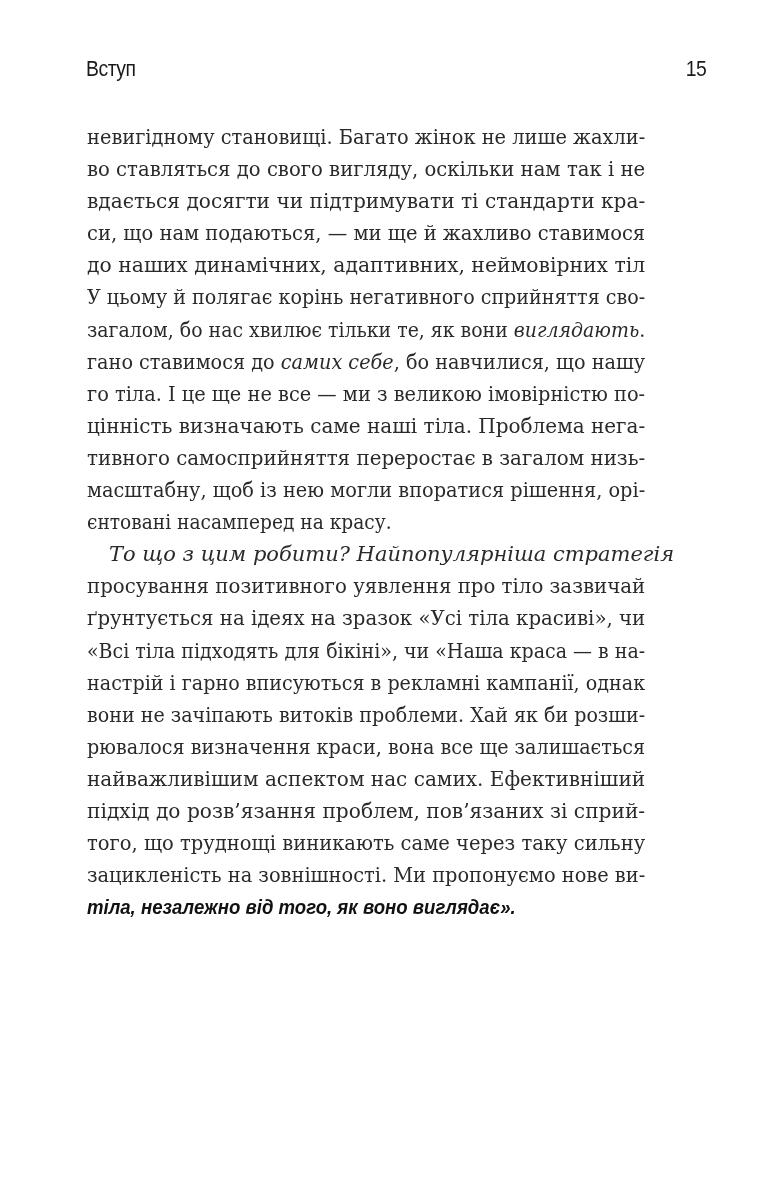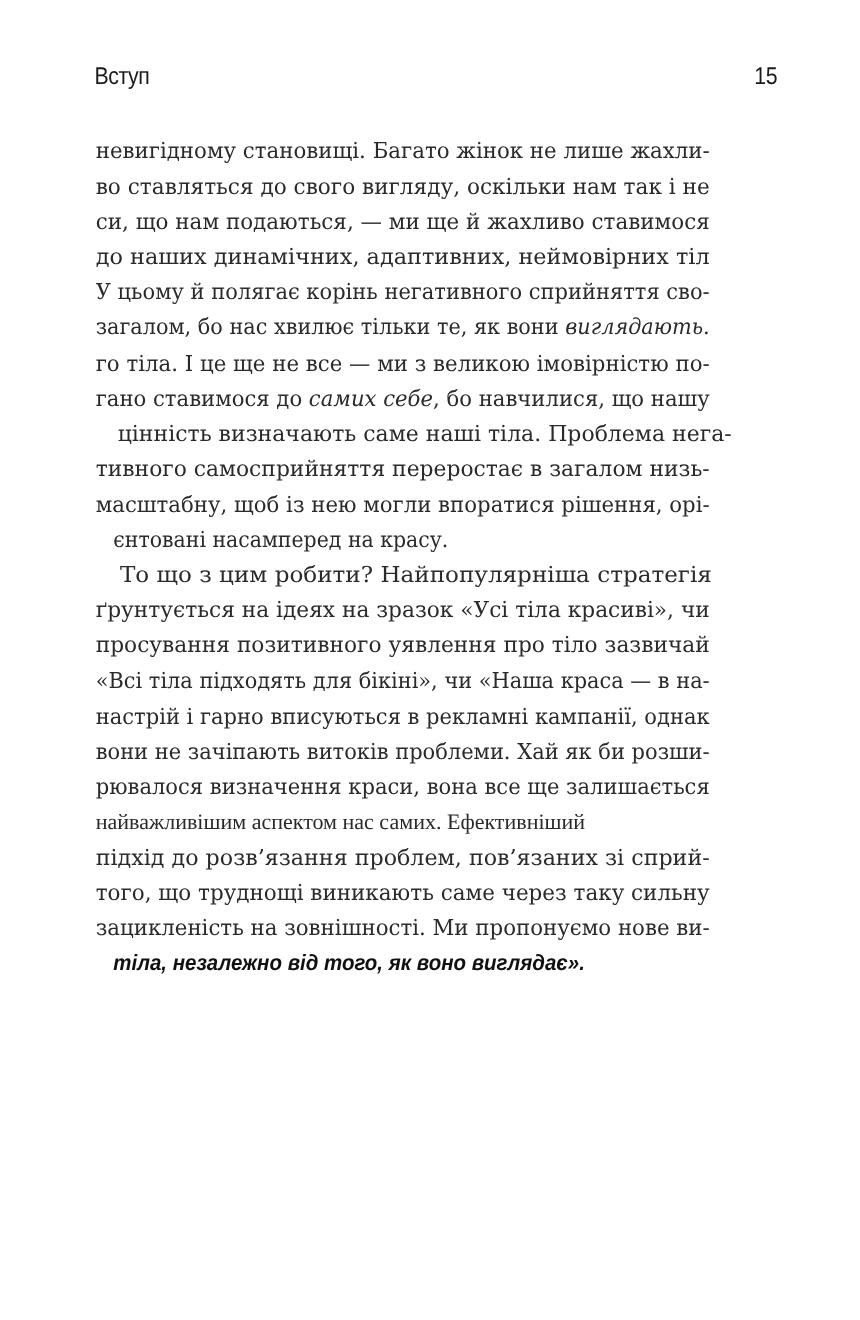--- a/index.html
+++ b/index.html
@@ -46,24 +46,24 @@
     .line {
       display: block;
       white-space: nowrap;
       text-align: justify;
       text-align-last: justify;
       height: 32.1px;
       transform-origin: left;
     }
     .line.last {
       text-align-last: left;
-      margin-left: 16px;
     }
     .line.indent {
       padding-left: 22px;
+      font-style: italic;
     }
     .line span { }
     .em {
       font-style: italic;
     }
     .strong {
       font-family: "Liberation Sans", sans-serif;
       font-weight: bold;
       font-style: italic;
       color: #111111;
@@ -78,39 +78,40 @@
 <div class="running-head">
   <span class="title">Вступ</span>
   <span class="folio">15</span>
 </div>
 
 <div class="body-text">
 
   <div>
     <span class="line"><span class="cond" style="transform: scaleX(0.9689); transform-origin: left center;">невигідному становищі. Багато жінок не лише жахли-</span></span>
     <span class="line"><span class="cond" style="transform: scaleX(0.9815); transform-origin: left center;">во ставляться до свого вигляду, оскільки нам так і не</span></span>
+    <span class="line"><span class="cond" style="transform: scaleX(1.0062); transform-origin: left center;">вдається досягти чи підтримувати ті стандарти кра-</span></span>
     <span class="line"><span class="cond" style="transform: scaleX(0.975); transform-origin: left center;">си, що нам подаються, — ми ще й жахливо ставимося</span></span>
     <span class="line"><span class="cond" style="transform: scaleX(1.0166); transform-origin: left center;">до наших динамічних, адаптивних, неймовірних тіл</span></span>
     <span class="line"><span class="cond" style="transform: scaleX(0.9546); transform-origin: left center;">У цьому й полягає корінь негативного сприйняття сво-</span></span>
     <span class="line"><span class="cond" style="transform: scaleX(0.9449); transform-origin: left center;"><span>загалом, бо нас хвилює тільки те, як вони </span><span class="em">виглядають</span><span>.</span></span></span>
+    <span class="line"><span class="cond" style="transform: scaleX(0.9622); transform-origin: left center;"><span>гано ставимося до </span><span class="em">самих себе</span><span>, бо навчилися, що нашу</span></span></span>
     <span class="line"><span class="cond" style="transform: scaleX(0.968); transform-origin: left center;">го тіла. І це ще не все — ми з великою імовірністю по-</span></span>
-    <span class="line"><span class="cond" style="transform: scaleX(0.9622); transform-origin: left center;"><span>гано ставимося до </span><span class="em">самих себе</span><span>, бо навчилися, що нашу</span></span></span>
-    <span class="line"><span class="cond" style="transform: scaleX(0.999); transform-origin: left center; margin-left: 20px;">цінність визначають саме наші тіла. Проблема нега-</span></span>
+    <span class="line"><span class="cond" style="transform: scaleX(0.999); transform-origin: left center;">цінність визначають саме наші тіла. Проблема нега-</span></span>
     <span class="line"><span class="cond" style="transform: scaleX(0.9918); transform-origin: left center;">тивного самосприйняття переростає в загалом низь-</span></span>
     <span class="line"><span class="cond" style="transform: scaleX(0.9661); transform-origin: left center;">масштабну, щоб із нею могли впоратися рішення, орі-</span></span>
     <span class="line last"><span class="cond" style="transform: scaleX(0.93); transform-origin: left center;">єнтовані насамперед на красу.</span></span>
   </div>
 
   <div>
     <span class="line indent"><span class="cond" style="transform: scaleX(1.0489); transform-origin: left center;">То що з цим робити? Найпопулярніша стратегія</span></span>
+    <span class="line"><span class="cond" style="transform: scaleX(0.9876); transform-origin: left center;">просування позитивного уявлення про тіло зазвичай</span></span>
     <span class="line"><span class="cond" style="transform: scaleX(0.986); transform-origin: left center;">ґрунтується на ідеях на зразок «Усі тіла красиві», чи</span></span>
-    <span class="line"><span class="cond" style="transform: scaleX(0.9876); transform-origin: left center;">просування позитивного уявлення про тіло зазвичай</span></span>
     <span class="line"><span class="cond" style="transform: scaleX(0.9492); transform-origin: left center;">«Всі тіла підходять для бікіні», чи «Наша краса — в на-</span></span>
     <span class="line"><span class="cond" style="transform: scaleX(0.9562); transform-origin: left center;">настрій і гарно вписуються в рекламні кампанії, однак</span></span>
     <span class="line"><span class="cond" style="transform: scaleX(0.9536); transform-origin: left center;">вони не зачіпають витоків проблеми. Хай як би розши-</span></span>
     <span class="line"><span class="cond" style="transform: scaleX(0.9575); transform-origin: left center;">рювалося визначення краси, вона все ще залишається</span></span>
-    <span class="line"><span class="cond" style="transform: scaleX(1.0011); transform-origin: left center; font-family: Liberation Serif, serif;">найважливішим аспектом нас самих. Ефективніший</span></span>
+    <span class="line"><span class="cond" style="transform: scaleX(1.0011); transform-origin: left center;">найважливішим аспектом нас самих. Ефективніший</span></span>
     <span class="line"><span class="cond" style="transform: scaleX(1.008); transform-origin: left center;">підхід до розв’язання проблем, пов’язаних зі сприй-</span></span>
     <span class="line"><span class="cond" style="transform: scaleX(0.9757); transform-origin: left center;">того, що труднощі виникають саме через таку сильну</span></span>
     <span class="line"><span class="cond" style="transform: scaleX(0.9685); transform-origin: left center;">зацикленість на зовнішності. Ми пропонуємо нове ви-</span></span>
     <span class="line last"><span class="cond strong" style="transform: scaleX(0.93); transform-origin: left center;">тіла, незалежно від того, як воно виглядає».</span></span>
   </div>
 </div>
 
 </body></html>

